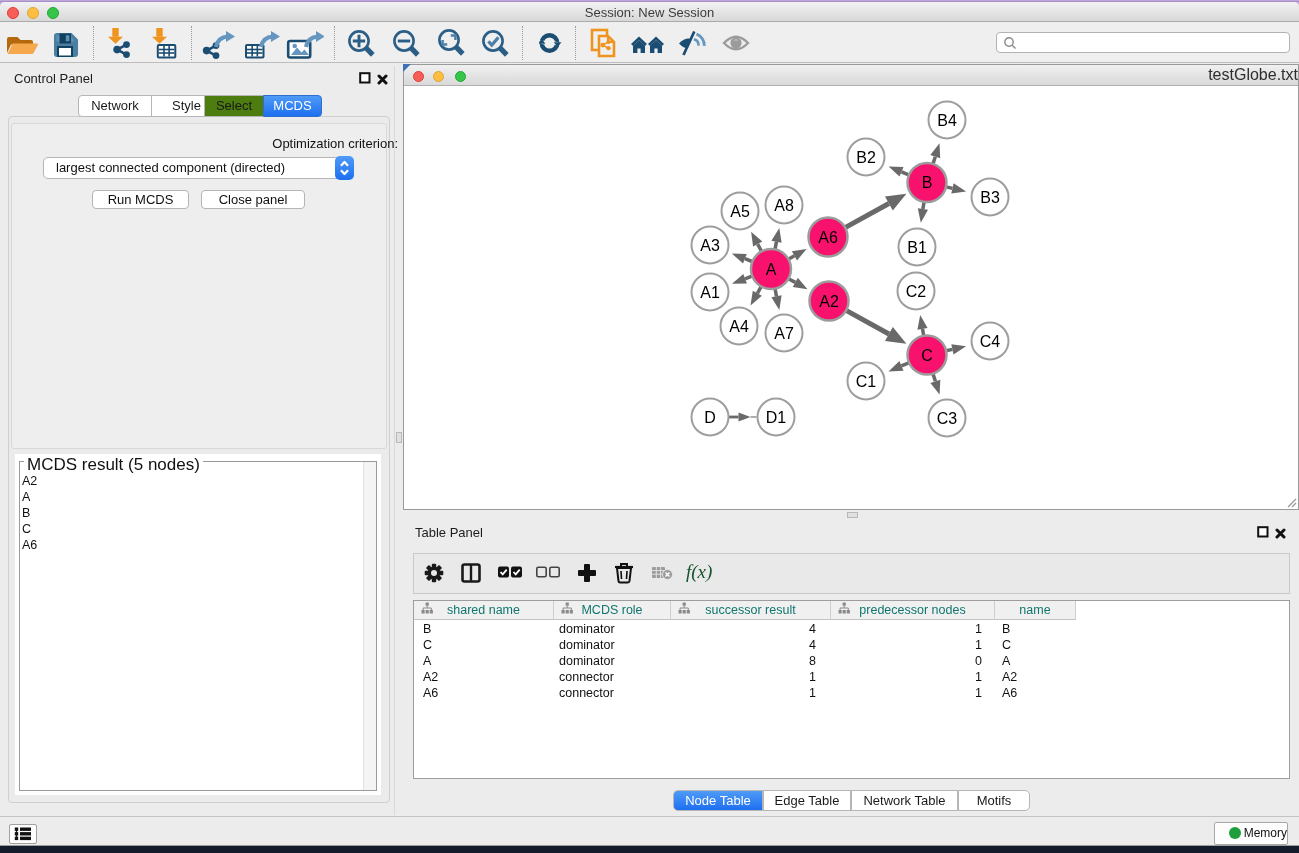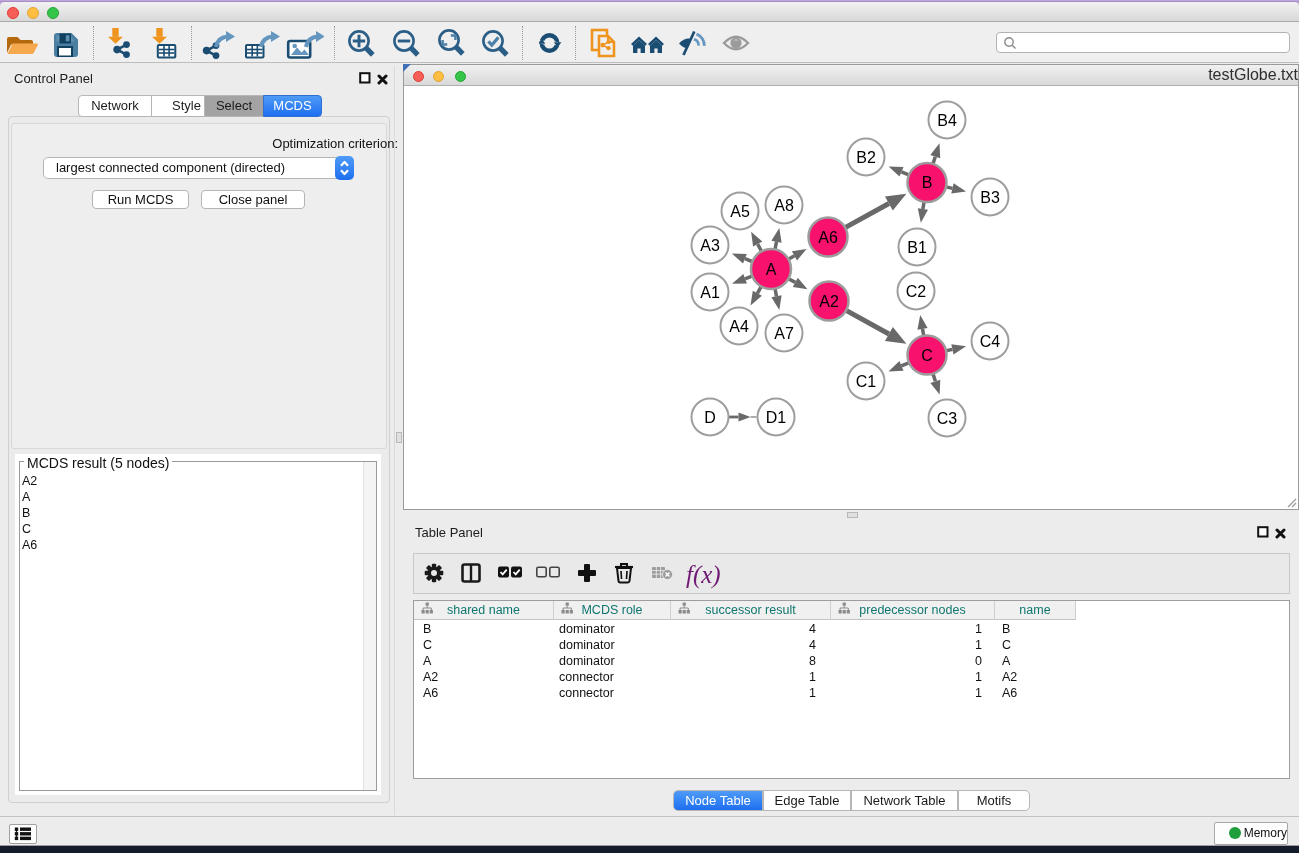--- a/index.html
+++ b/index.html
@@ -13,40 +13,41 @@
 #cp-title{position:absolute;left:14px;top:71px;font-size:13px;color:#1c1c1c}
 .tab{position:absolute;top:95px;height:22px;background:#fff;border:1px solid #b6b6b6;font-size:13px;color:#1a1a1a;text-align:center;line-height:20px}
 #cp-box{position:absolute;left:8px;top:116px;width:382px;height:687px;background:#ebebeb;border:1px solid #cfcfcf;border-radius:4px}
 #cp-inner{position:absolute;left:11px;top:123px;width:376px;height:326px;background:#eeeeee;border:1px solid #d8d8d8;border-radius:3px}
 #optlabel{position:absolute;left:0;top:136px;width:398px;text-align:right;font-size:13px;color:#111}
 #dropdown{position:absolute;left:43px;top:157px;width:310px;height:22px;background:#fff;border:1px solid #b5b5b5;border-radius:5px;font-size:13px;color:#111;line-height:20px;padding-left:12px}
 #spinner{position:absolute;left:335px;top:156px;width:19px;height:24px;border-radius:5px;background:linear-gradient(#4f9bf7,#1e6ff0)}
 .btn{position:absolute;top:190px;height:19px;background:#fff;border:1px solid #b5b5b5;border-radius:4px;font-size:13px;color:#111;text-align:center;line-height:17px}
 #mcds-white{position:absolute;left:15px;top:454px;width:366px;height:341px;background:#fff}
 #mcds-field{position:absolute;left:19px;top:461px;width:358px;height:330px;border:1px solid #9a9a9a}
-#mcds-legend{position:absolute;left:24px;top:455px;background:#fff;padding:0 3px;font-size:14px;color:#111}
+#mcds-legend{position:absolute;left:24px;top:455px;background:#fff;padding:0 3px;font-size:17px;color:#111}
 #mcds-scroll{position:absolute;left:363px;top:462px;width:13px;height:328px;background:#f4f4f4;border-left:1px solid #e2e2e2}
 .li{position:absolute;left:22px;font-size:12.5px;color:#111}
 #netwin{position:absolute;left:403px;top:64px;width:896px;height:446px;background:#fff;border:1px solid #9a9a9a}
 #nettitle{position:absolute;left:0;top:0;width:894px;height:21px;background:linear-gradient(#f0f0f0,#d9d9d9);border-bottom:1px solid #b0b0b0;text-align:right;font-size:16px;color:#2e2e2e;line-height:20px}
 .nlight{position:absolute;top:5.5px;width:11px;height:11px;border-radius:50%}
 #tp-title{position:absolute;left:415px;top:525px;font-size:13px;color:#1c1c1c}
 #tp-toolbar{position:absolute;left:413px;top:553px;width:877px;height:41px;background:#e9e9e9;border:1px solid #c9c9c9}
 #tablebox{position:absolute;left:413px;top:600px;width:877px;height:179px;background:#fff;border:1px solid #9d9d9d}
 .th{position:absolute;top:601px;height:19px;background:#f0f0f0;border-right:1px solid #cfcfcf;border-bottom:1px solid #c4c4c4;font-size:12.5px;color:#0f766e;text-align:center;line-height:19px}
 .td{position:absolute;font-size:12.5px;color:#111;height:16px;line-height:16px}
 .btab{position:absolute;top:790px;height:21px;background:#fff;border:1px solid #b6b6b6;font-size:13px;color:#1a1a1a;text-align:center;line-height:19px}
 #statusbar{position:absolute;left:0;top:816px;width:1299px;height:30px;background:#ececec;border-top:1px solid #c3c3c3;border-bottom:1px solid #9e9e9e}
 #darkstrip{position:absolute;left:0;top:846px;width:1299px;height:7px;background:#141c2b}
 #membtn{position:absolute;left:1214px;top:822px;width:74px;height:23px;background:#fdfdfd;border:1px solid #a8a8a8;border-radius:2px;font-size:12px;color:#111;text-align:right;line-height:21px}
 #listbtn{position:absolute;left:9px;top:824px;width:28px;height:20px;background:#fdfdfd;border:1px solid #a0a0a0;border-radius:2px}
 </style></head><body>
 <div style="position:absolute;left:0;top:0;width:1299px;height:2px;background:linear-gradient(#cbb4e1,#9d80c2)"></div>
 <div id="win"></div>
 <div id="titlebar">
+    <div id="title">Session: New Session</div>
 <div class="light" style="left:7px;background:#f75e57;border:1px solid #de3d36"></div>
 <div class="light" style="left:27px;background:#fdbe41;border:1px solid #dfa435"></div>
 <div class="light" style="left:47px;background:#35c649;border:1px solid #27a437"></div>
   </div>
 <div id="toolbar"></div>
 <div class="sep" style="left:93px"></div>
 <div class="sep" style="left:191px"></div>
 <div class="sep" style="left:334px"></div>
 <div class="sep" style="left:522px"></div>
 <div class="sep" style="left:575px"></div>
@@ -173,21 +174,21 @@
 <svg style="position:absolute;left:359px;top:72px" width="12" height="12">
     <rect x="1.2" y="1.2" width="9.3" height="9.3" fill="#fff" stroke="#111" stroke-width="2"></rect>
   </svg>
 <svg style="position:absolute;left:377px;top:74px" width="11" height="11">
     <path d="M2 2 L9 9 M9 2 L2 9" stroke="#111" stroke-width="3" stroke-linecap="round"></path>
   </svg>
 <div id="cp-box"></div>
 <div id="cp-inner"></div>
 <div class="tab" style="left:78px;width:74px;border-radius:4px 0 0 4px;background:#fff;color:#1a1a1a">Network</div>
 <div class="tab" style="left:151px;width:71px;border-radius:0;background:#fff;color:#1a1a1a">Style</div>
-<div class="tab" style="left:204px;width:60px;border-radius:0;background:#a3a3a3;color:#1a1a1a">Select</div>
+<div class="tab" style="left:204px;width:60px;border-radius:0;background:#4d7c0f;color:#1a1a1a">Select</div>
 <div class="tab" style="left:263px;width:59px;border-radius:0 4px 4px 0;background:linear-gradient(#4f9bf7,#1e6ff0);color:#fff;border-color:#2f6fd0">MCDS</div>
 <div id="optlabel">Optimization criterion:</div>
 <div id="dropdown">largest connected component (directed)</div>
 <div id="spinner"></div>
 <svg style="position:absolute;left:335px;top:156px" width="19" height="24">
     <path d="M6 9.8 L9.5 6 L13 9.8 M6 14.2 L9.5 18 L13 14.2" stroke="#fff" stroke-width="2.2" fill="none" stroke-linejoin="round"></path>
   </svg>
 <div class="btn" style="left:92px;width:97px">Run MCDS</div>
 <div class="btn" style="left:201px;width:104px">Close panel</div>
 <div id="mcds-white"></div>
@@ -334,21 +335,21 @@
     <line x1="208" y1="18" x2="208.5" y2="26" stroke="#111" stroke-width="1.6"></line>
     <line x1="214" y1="18" x2="213.5" y2="26" stroke="#111" stroke-width="1.6"></line>
     <rect x="239" y="14" width="13" height="11" rx="1" fill="#9b9b9b"></rect>
     <line x1="239" y1="17.6" x2="252" y2="17.6" stroke="#e9e9e9" stroke-width="0.9"></line>
     <line x1="239" y1="21.2" x2="252" y2="21.2" stroke="#e9e9e9" stroke-width="0.9"></line>
     <line x1="243.3" y1="14" x2="243.3" y2="25" stroke="#e9e9e9" stroke-width="0.9"></line>
     <line x1="247.6" y1="14" x2="247.6" y2="25" stroke="#e9e9e9" stroke-width="0.9"></line>
     <circle cx="254.5" cy="21.5" r="5" fill="#9b9b9b" stroke="#e9e9e9" stroke-width="1"></circle>
     <path d="M252.5 19.5 l4 4 M256.5 19.5 l-4 4" stroke="#fff" stroke-width="1.5"></path>
   </svg>
-<div class="abs" style="left:686px;top:561px;font-family:'Liberation Serif',serif;font-style:italic;font-size:25px;color:#701a75">f(x)</div>
+<div class="abs" style="left:686px;top:561px;font-family:'Liberation Serif',serif;font-style:italic;font-size:19px;color:#14532d">f(x)</div>
 <div id="tablebox"></div>
 <div class="th" style="left:414px;width:140px">shared name</div>
 <svg style="position:absolute;left:421px;top:602px" width="13" height="12">
     <rect x="4.6" y="0.5" width="3.2" height="3.2" fill="#8a8a8a"></rect>
     <path d="M6.2 3.7 V6 M2.1 8.5 V6 h8.2 v2.5" fill="none" stroke="#8a8a8a" stroke-width="1"></path>
     <rect x="0.5" y="8" width="3.2" height="3.5" fill="#8a8a8a"></rect>
     <rect x="4.6" y="8" width="3.2" height="3.5" fill="#8a8a8a"></rect>
     <rect x="8.7" y="8" width="3.2" height="3.5" fill="#8a8a8a"></rect>
   </svg>
 <div class="th" style="left:554px;width:117px">MCDS role</div>

